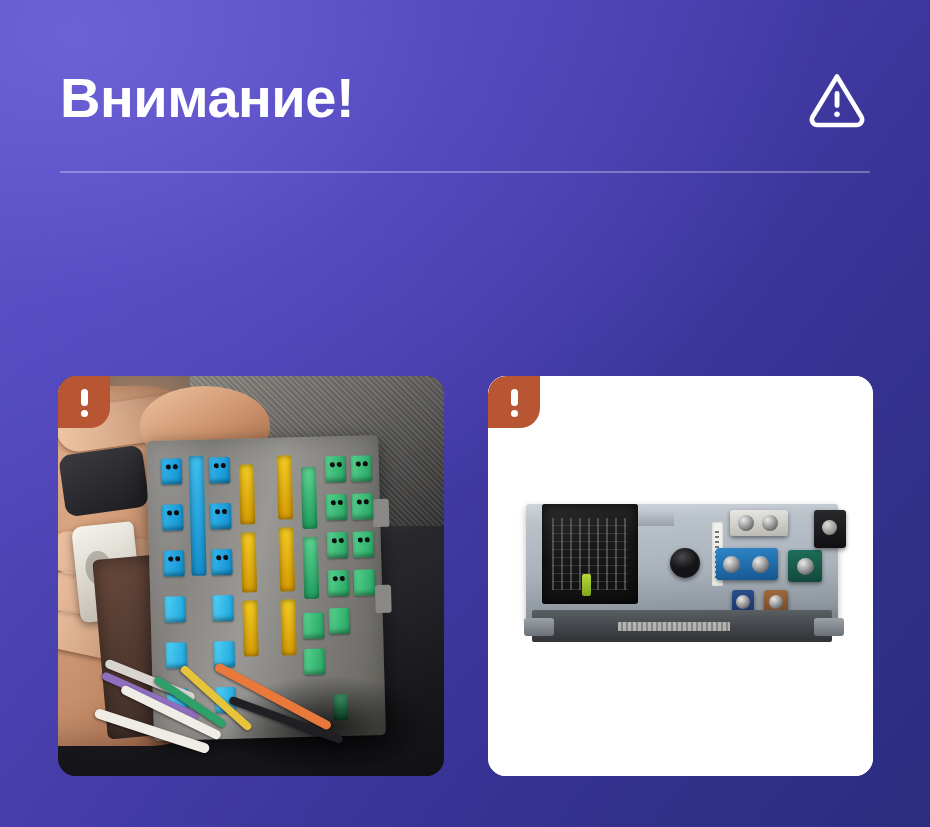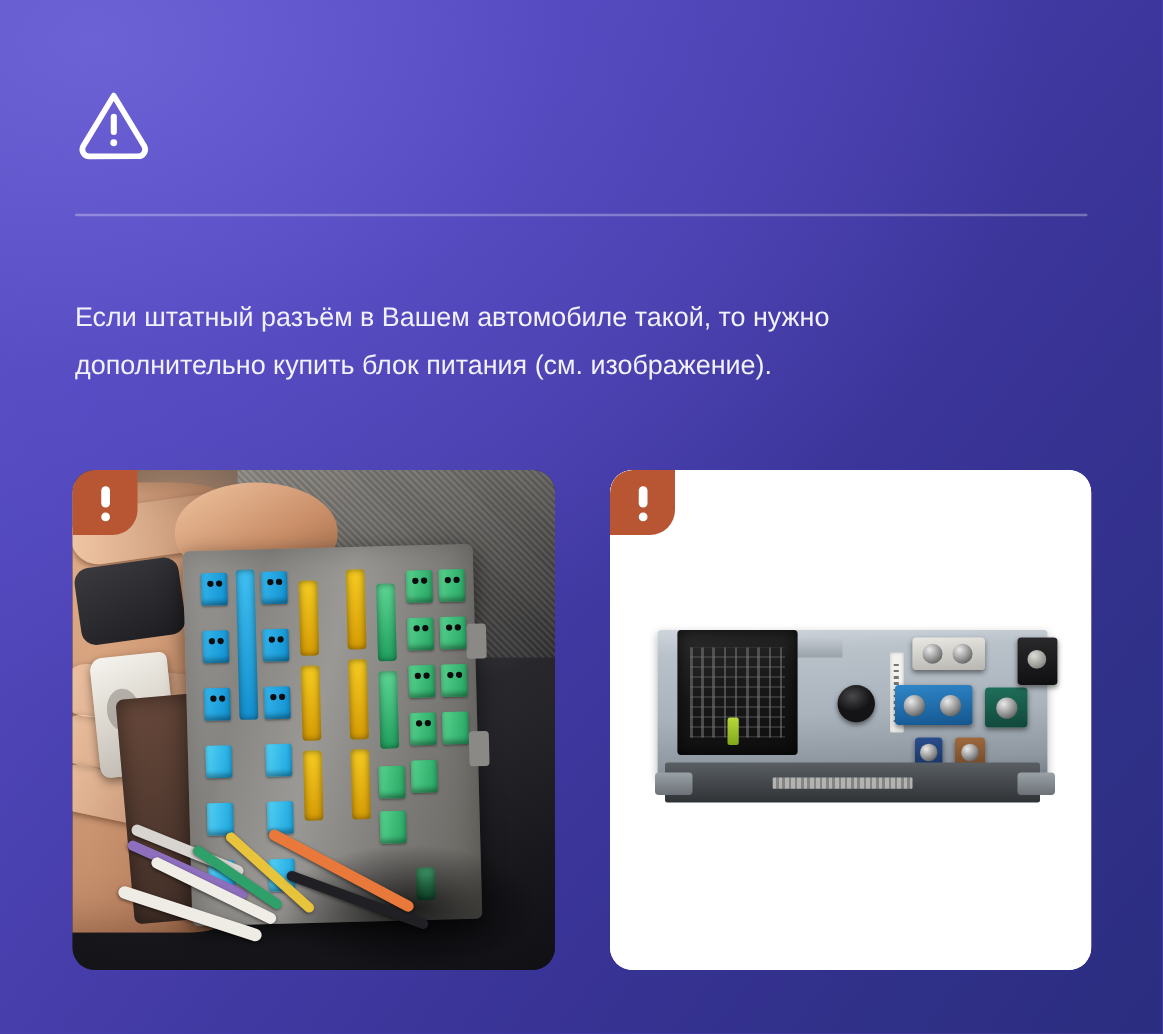--- a/index.html
+++ b/index.html
@@ -325,36 +325,33 @@
     position:absolute; inset:0; pointer-events:none;
     background: radial-gradient(120% 110% at 50% 40%, rgba(255,255,255,0.04), rgba(0,0,0,0.18) 85%);
   }
 </style>
 </head>
 <body>
 
 <div id="page">
 
   <div id="header">
+    <div id="title">Внимание!</div>
 
     <div id="warn-icon-wrap">
       <svg width="62" height="62" viewBox="0 0 62 62" aria-hidden="true">
         <path d="M31 9.5 L55.5 50 a5.5 5.5 0 0 1 -4.8 8 H11.3 a5.5 5.5 0 0 1 -4.8 -8 Z" fill="none" stroke="#ffffff" stroke-width="4.6" stroke-linejoin="round" stroke-linecap="round"></path>
         <rect x="28.6" y="24" width="4.9" height="17" rx="2.45" fill="#ffffff"></rect>
         <circle cx="31" cy="47.2" r="2.75" fill="#ffffff"></circle>
       </svg>
     </div>
   </div>
 
   <div id="divider"></div>
 
-  <div id="body-text">
-    <span>Если штатный разъём в Вашем автомобиле такой, то нужно</span>
-    <span class="lastline">дополнительно купить блок питания (см. изображение).</span>
-  </div>
 
   <div id="cards">
 
     <div class="card" id="card-left">
 
       <div class="photo" id="photo-left">
         <div class="photo-soft"></div>
         <div class="fabric"></div>
 
         <div class="hand">

